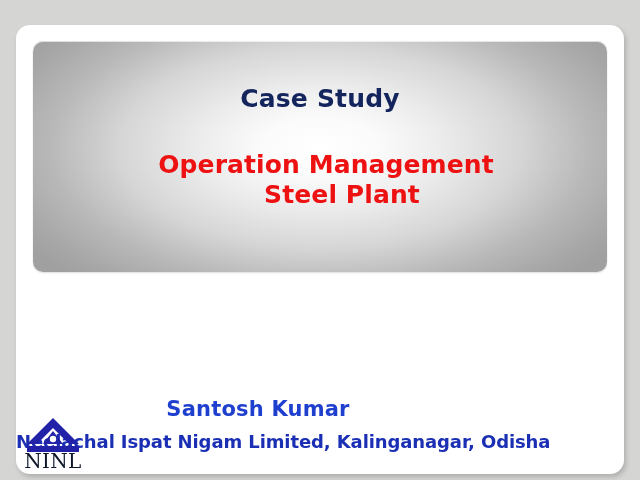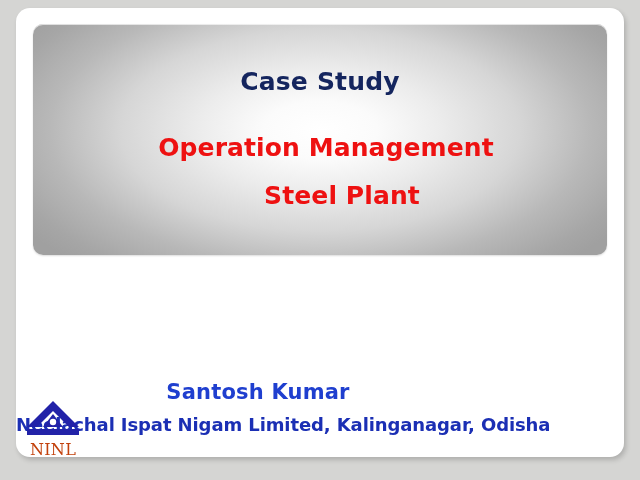--- a/index.html
+++ b/index.html
@@ -11,21 +11,21 @@
     height: 480px;
     background: #d5d5d3;
     font-family: "DejaVu Sans", sans-serif;
     overflow: hidden;
   }
 
   
   #slide-page {
     position: absolute;
     left: 16px;
-    top: 8px;
+    top: 25px;
     width: 608px;
     height: 449px;
     background: #ffffff;
     border-radius: 14px;
     box-shadow: 2px 3px 5px rgba(0,0,0,0.18);
     overflow: hidden;
   }
 
   
   #title-panel {
@@ -69,21 +69,21 @@
 
   .red-title {
     font-size: 25px;
     font-weight: bold;
     color: #ee1111;
     letter-spacing: 0.1px;
   }
 
   #title-line-1 { margin-top: 38px; padding-left: 12px; }
   #title-line-2 { margin-top: 2px; }
-  #title-line-3 { margin-top: 20px; padding-left: 44px; }
+  #title-line-3 { margin-top: 2px; padding-left: 44px; }
 
   
   #presenter-block {
     position: absolute;
     left: 0;
     top: 372px;
     width: 484px;
     text-align: center;
   }
 
@@ -113,25 +113,24 @@
     height: 60px;
   }
   #ninl-logo svg { display: block; }
   #ninl-wordmark {
     position: absolute;
     left: 0;
     top: 36px;
     width: 62px;
     text-align: center;
     font-family: "DejaVu Serif", serif;
-    font-size: 16px;
-    color: #c2410c;
+    font-size: 20px;
+    color: #0f172a;
     letter-spacing: 0.3px;
     line-height: 1;
-    margin-top: 8px;
   }
 </style>
 </head>
 <body>
 
 <div id="slide-page">
 
   <div id="title-panel">
 
     <div class="panel-line" id="case-study-heading">Case Study</div>

